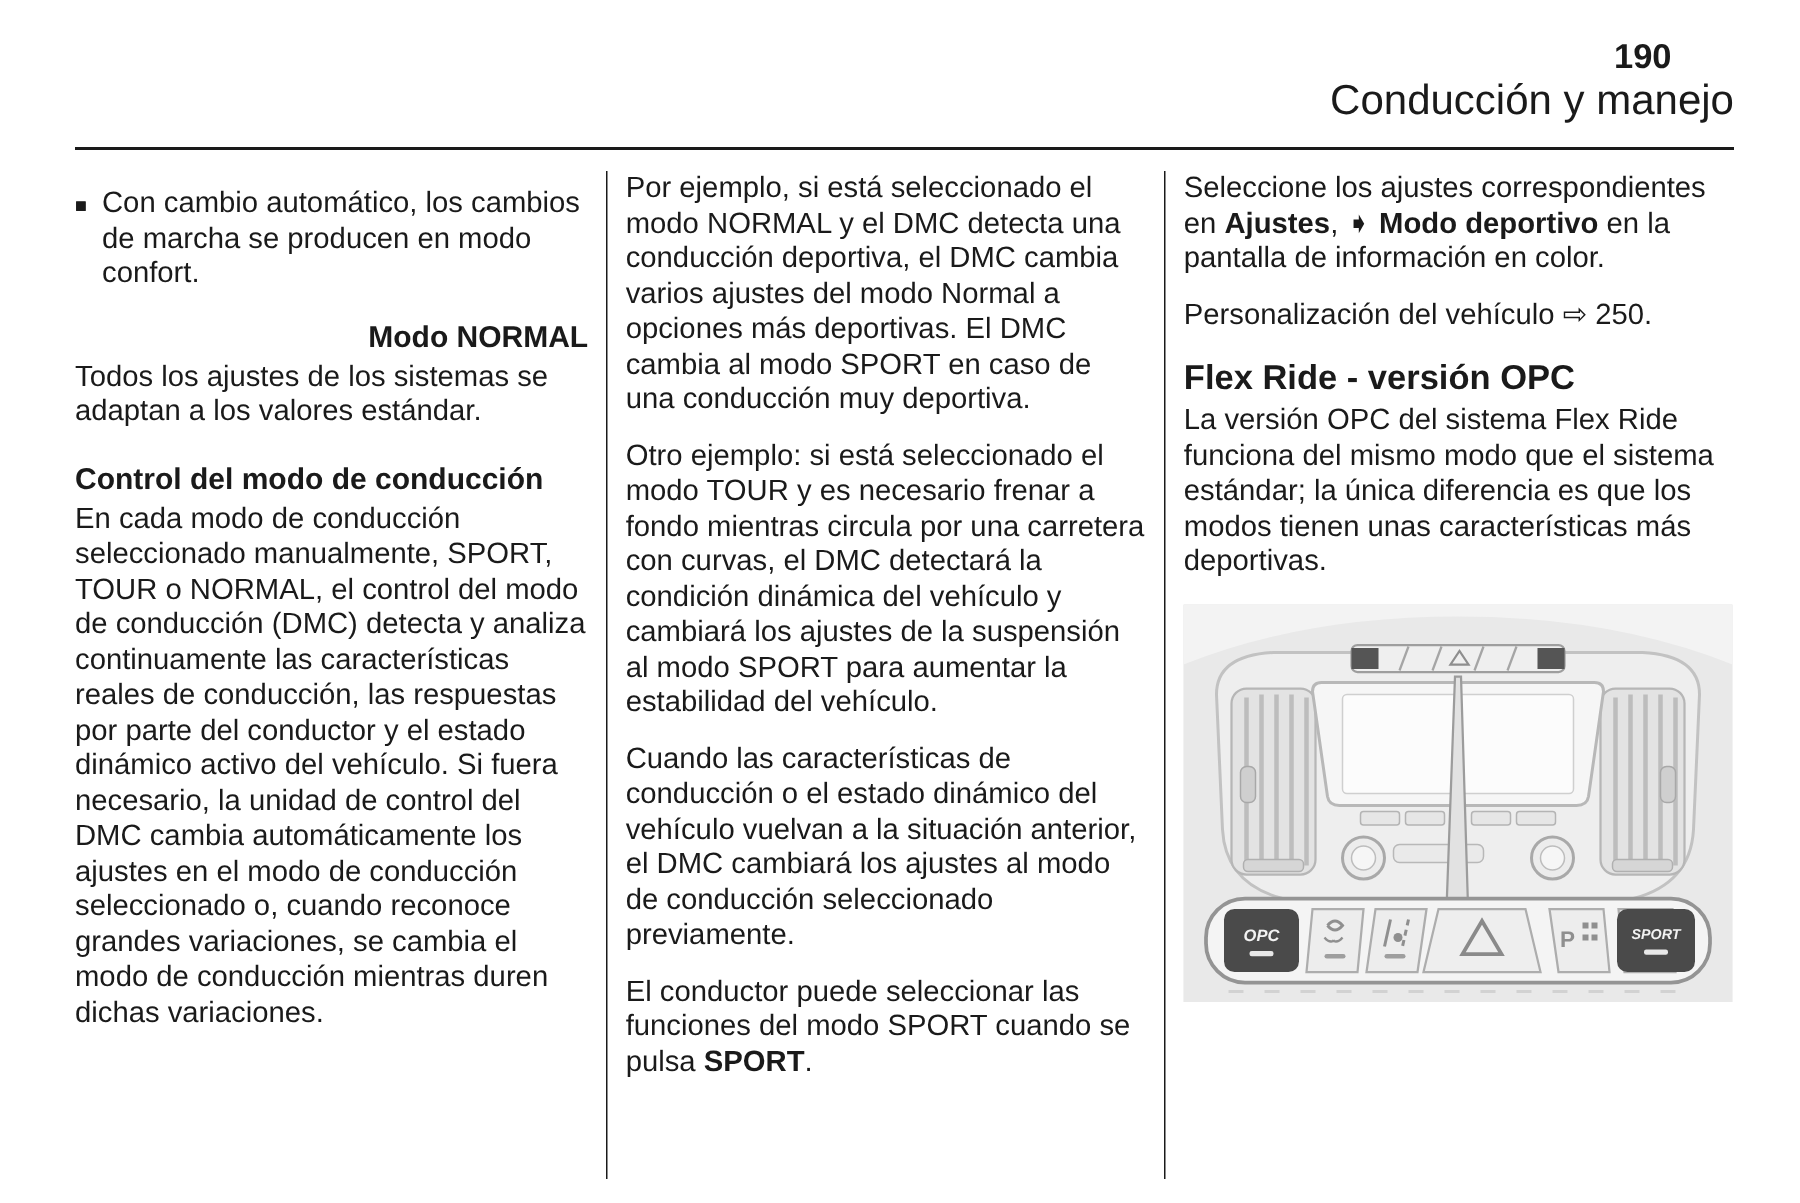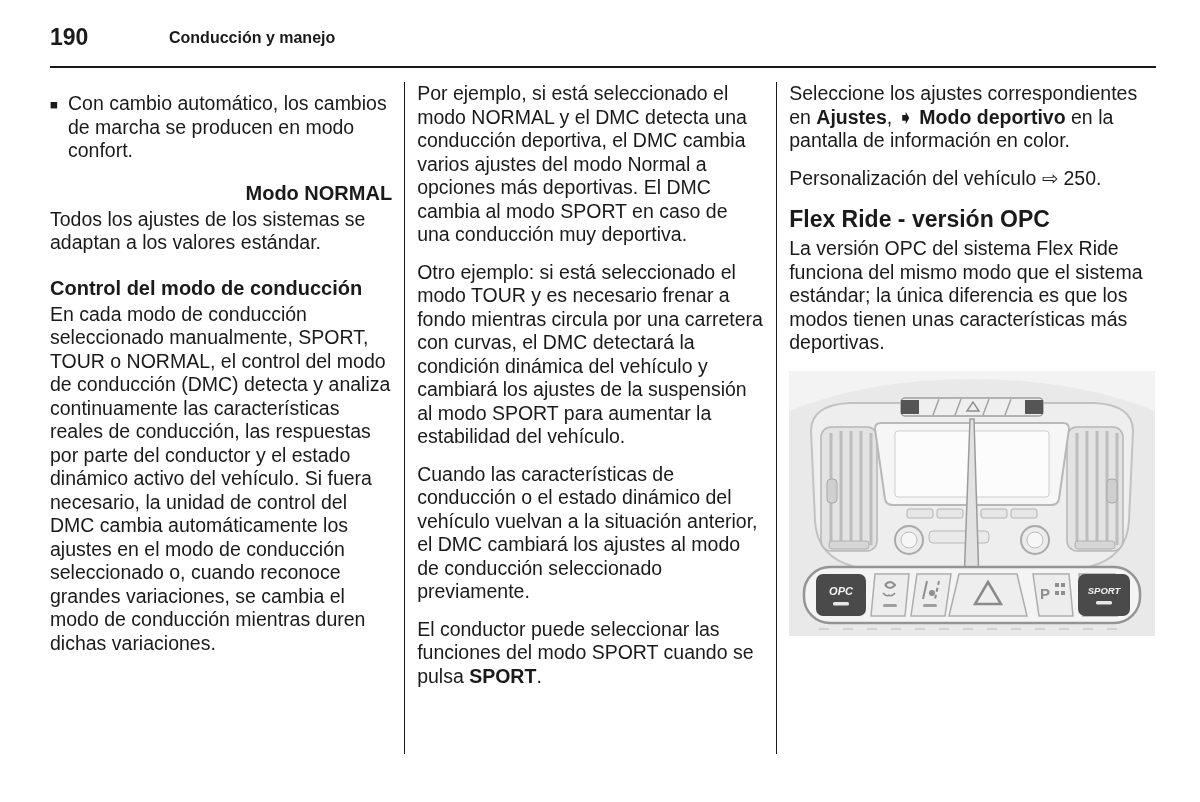--- a/index.html
+++ b/index.html
@@ -6,23 +6,23 @@
   body{
     width:1200px;height:802px;
     background:#ffffff;
     font-family:"Liberation Sans","DejaVu Sans",sans-serif;
     color:#1a1a1a;
     -webkit-font-smoothing:antialiased;
   }
   .page{padding:24px 44px 0 50px;}
 
   
-  .hdr{display:flex;align-items:center;}
+  .hdr{display:flex;align-items:flex-end;flex-direction:column;}
   .hdr .pagenum{font-size:23px;font-weight:bold;width:80px;}
-  .hdr .chapter{font-size:16px;font-weight:bold;margin-left:39px;}
+  .hdr .chapter{font-size:28px;font-weight:normal;margin-left:39px;}
   .rule{height:2px;background:#1a1a1a;margin-top:15px;}
 
   
   .columns{display:flex;margin-top:14px;align-items:flex-start;}
   .col{font-size:19.5px;line-height:23.5px;}
   .col-1{width:347px;}
   .col-2{width:352px;}
   .col-3{width:372px;}
   .vdivider{width:1px;background:#1a1a1a;height:672px;margin:0 12px;flex:0 0 auto;}
 

